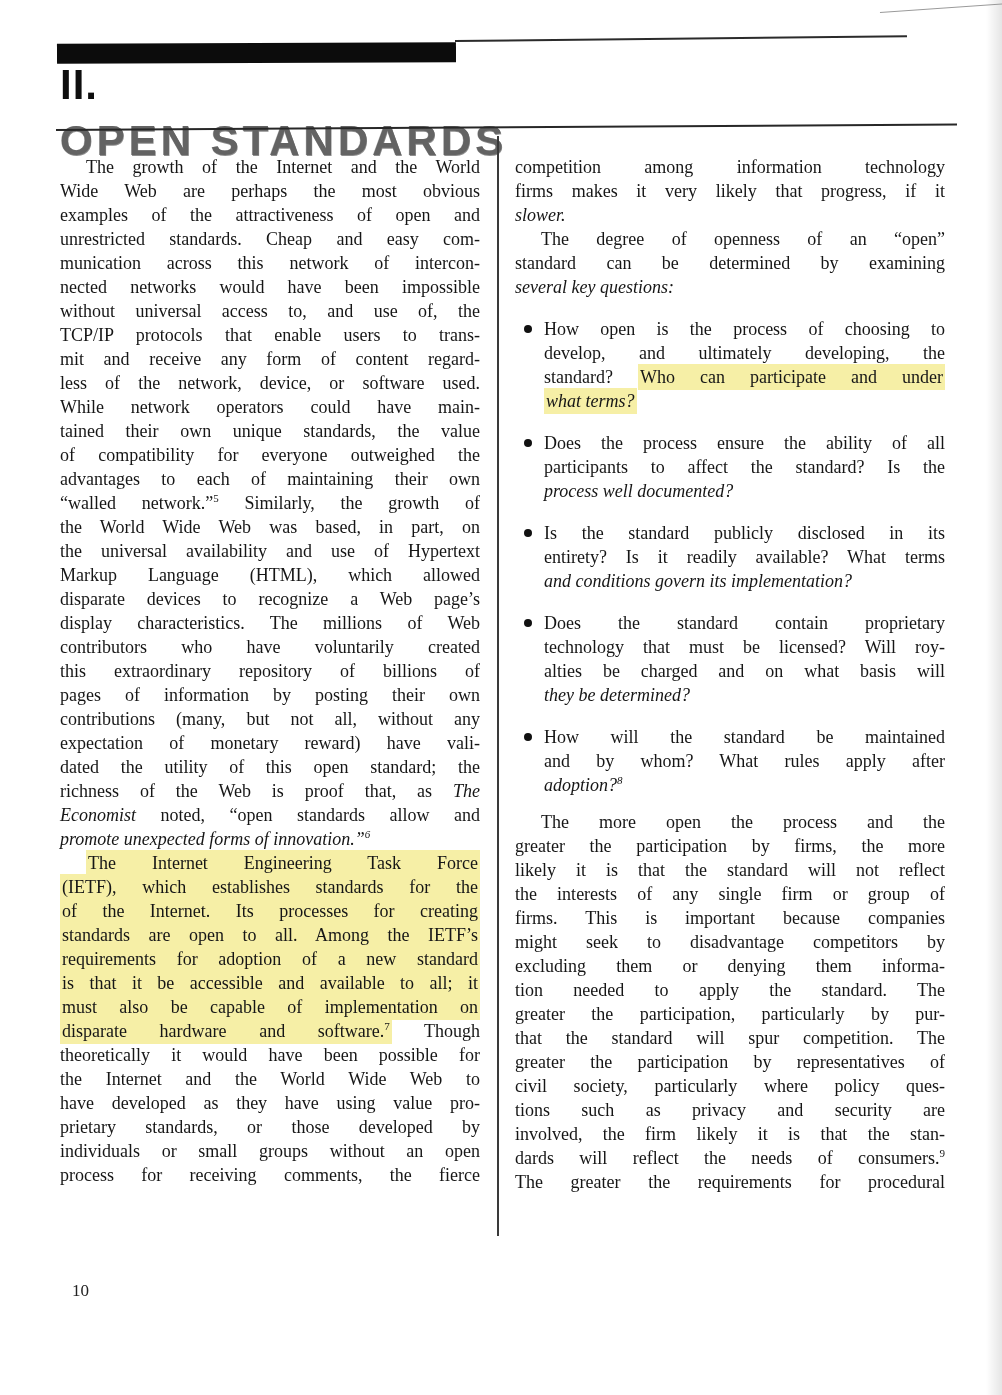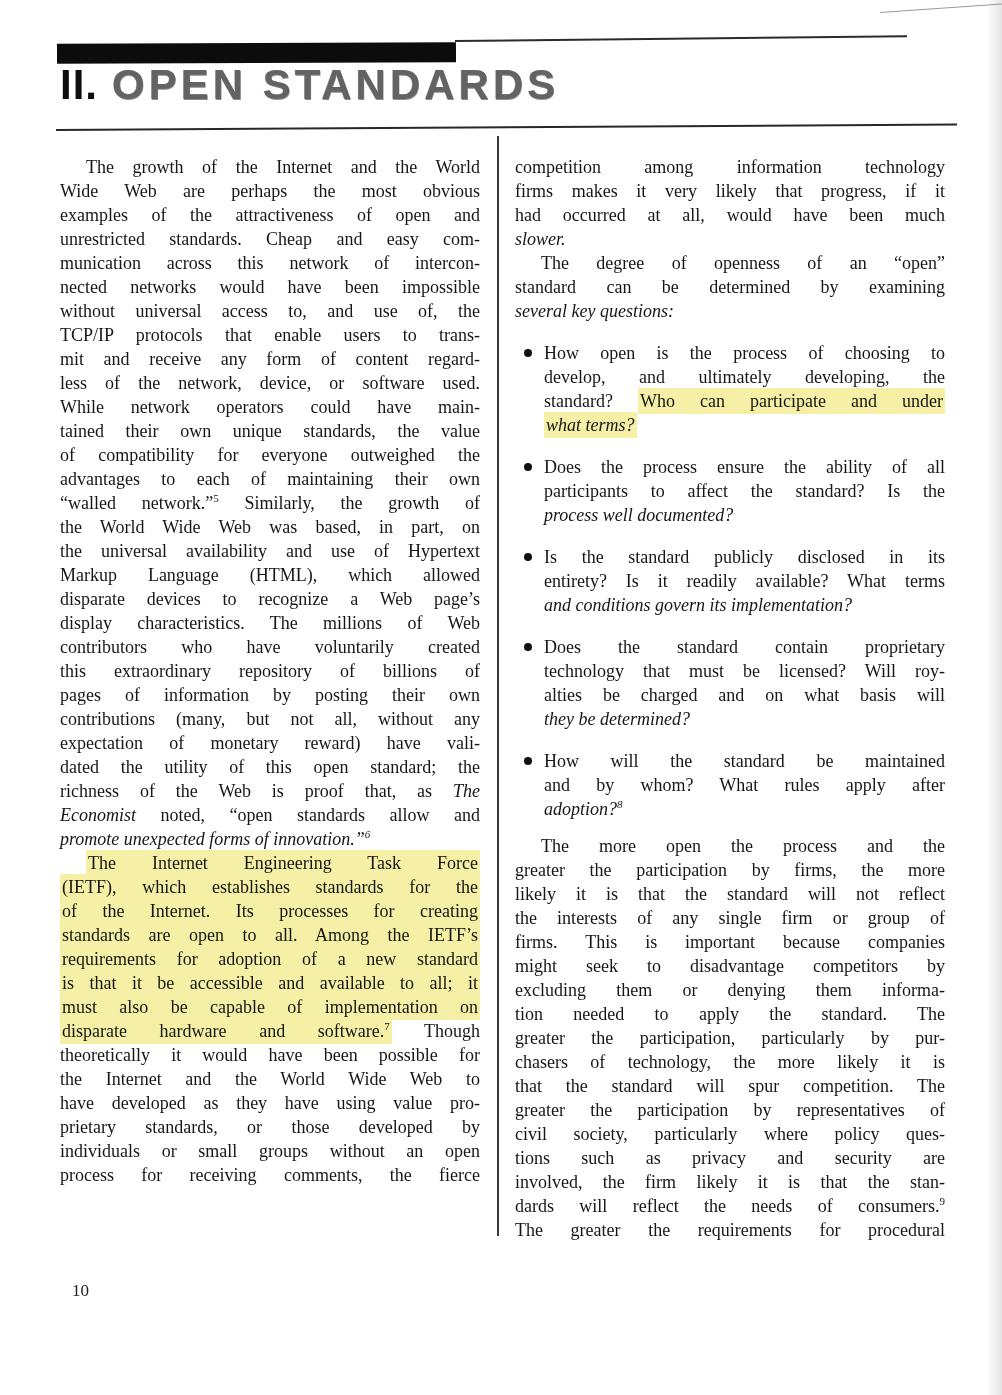--- a/index.html
+++ b/index.html
@@ -8,21 +8,21 @@
     width:1002px;height:1395px;
     background:#ffffff;
     font-family:"Liberation Serif", serif;
     color:#161616;
     overflow:hidden;
   }
   
   .top-bar{position:absolute;left:57px;top:43px;width:399px;height:20px;background:#0c0c0c;transform:rotate(-0.25deg);}
   .top-line{position:absolute;left:455px;top:40px;width:452px;height:2px;background:#2b2b2b;transform:rotate(-0.6deg);transform-origin:left center;}
   .header{position:absolute;left:60px;top:64px;margin:0;display:flex;gap:14px;align-items:baseline;
-          font-family:"Liberation Sans", sans-serif;font-size:42px;font-weight:bold;line-height:1;}
+          font-family:"Liberation Sans", sans-serif;font-size:42px;font-weight:bold;line-height:1;flex-direction:column;}
   .sec-num{color:#0e0e0e;letter-spacing:1px;}
   .sec-title{color:#636363;letter-spacing:4px;text-shadow:0.5px 0.5px 0 #8d8d8d, -0.5px -0.5px 0 #bdbdbd;}
   .rule{position:absolute;left:56px;top:129px;width:901px;height:2px;background:#272727;transform:rotate(-0.35deg);transform-origin:left center;}
   .divider{position:absolute;left:497px;top:136px;width:2px;height:1100px;background:#3a3a3a;}
   
   .col{position:absolute;top:155px;font-size:18px;line-height:24px;}
   .col-left{left:60px;width:420px;}
   .col-right{left:515px;width:430px;}
   .para{margin:0;}
   .line{text-align:justify;text-align-last:justify;}
@@ -102,21 +102,20 @@
         <div class="line">have developed as they have using value pro-</div>
         <div class="line">prietary standards, or those developed by</div>
         <div class="line">individuals or small groups without an open</div>
         <div class="line">process for receiving comments, the fierce</div>
       </div>
     </div>
   <div class="col col-right">
       <div class="para">
         <div class="line">competition among information technology</div>
         <div class="line">firms makes it very likely that progress, if it</div>
-        <div class="line">had occurred at all, would have been much</div>
         <div class="line end">slower.</div>
       </div>
       <div class="para">
         <div class="line indent">The degree of openness of an “open”</div>
         <div class="line">standard can be determined by examining</div>
         <div class="line end">several key questions:</div>
       </div>
       <div class="bullets">
         <div class="bullet">
           <span class="dot"></span>
@@ -164,21 +163,20 @@
       <div class="para after-bullets">
         <div class="line indent">The more open the process and the</div>
         <div class="line">greater the participation by firms, the more</div>
         <div class="line">likely it is that the standard will not reflect</div>
         <div class="line">the interests of any single firm or group of</div>
         <div class="line">firms. This is important because companies</div>
         <div class="line">might seek to disadvantage competitors by</div>
         <div class="line">excluding them or denying them informa-</div>
         <div class="line">tion needed to apply the standard. The</div>
         <div class="line">greater the participation, particularly by pur-</div>
-        <div class="line">chasers of technology, the more likely it is</div>
         <div class="line">that the standard will spur competition. The</div>
         <div class="line">greater the participation by representatives of</div>
         <div class="line">civil society, particularly where policy ques-</div>
         <div class="line">tions such as privacy and security are</div>
         <div class="line">involved, the firm likely it is that the stan-</div>
         <div class="line">dards will reflect the needs of consumers.<sup>9</sup></div>
         <div class="line">The greater the requirements for procedural</div>
       </div>
     </div>
 

